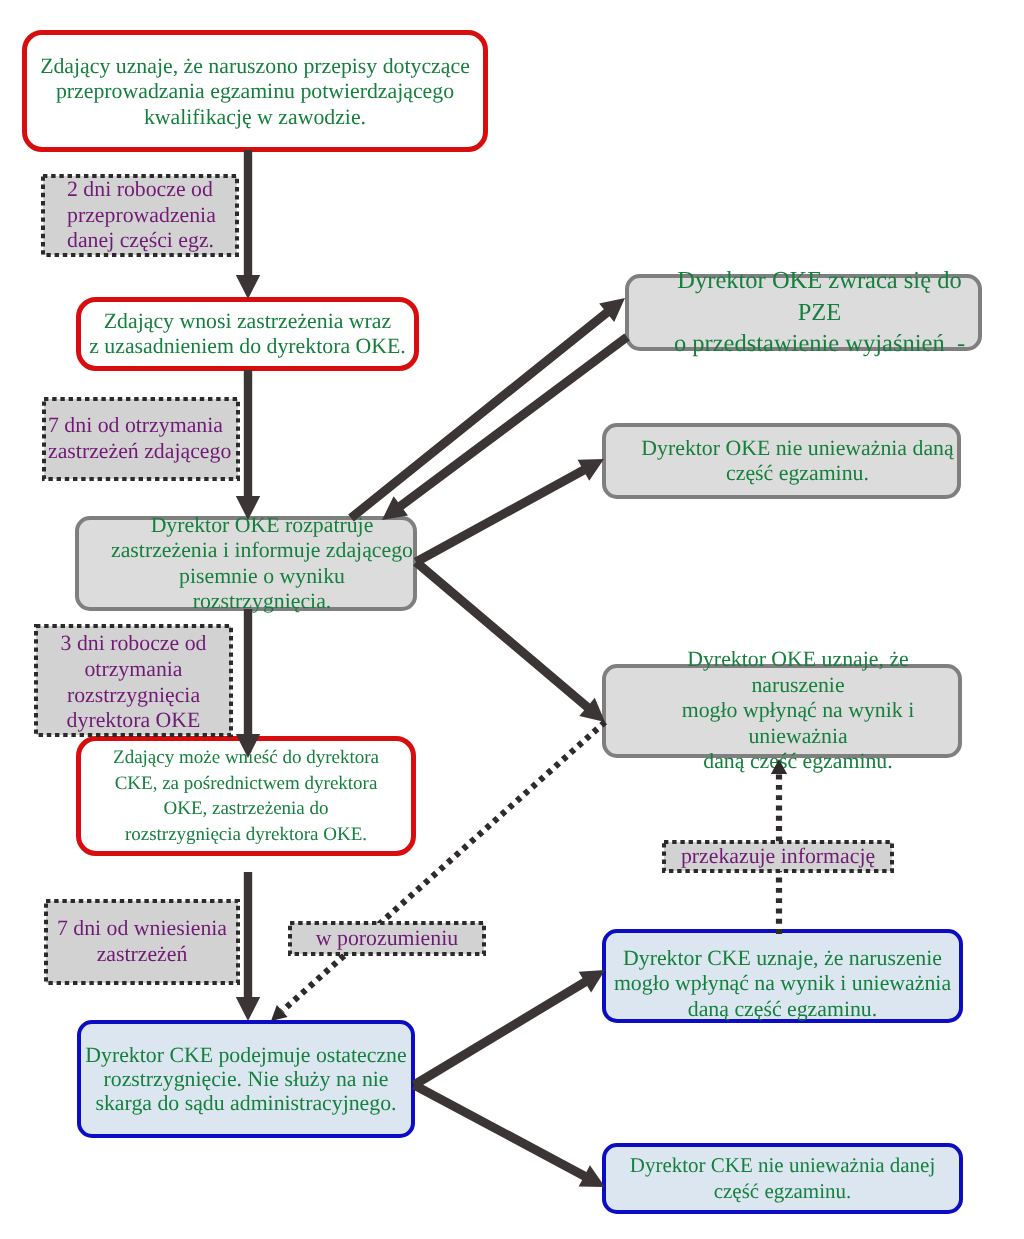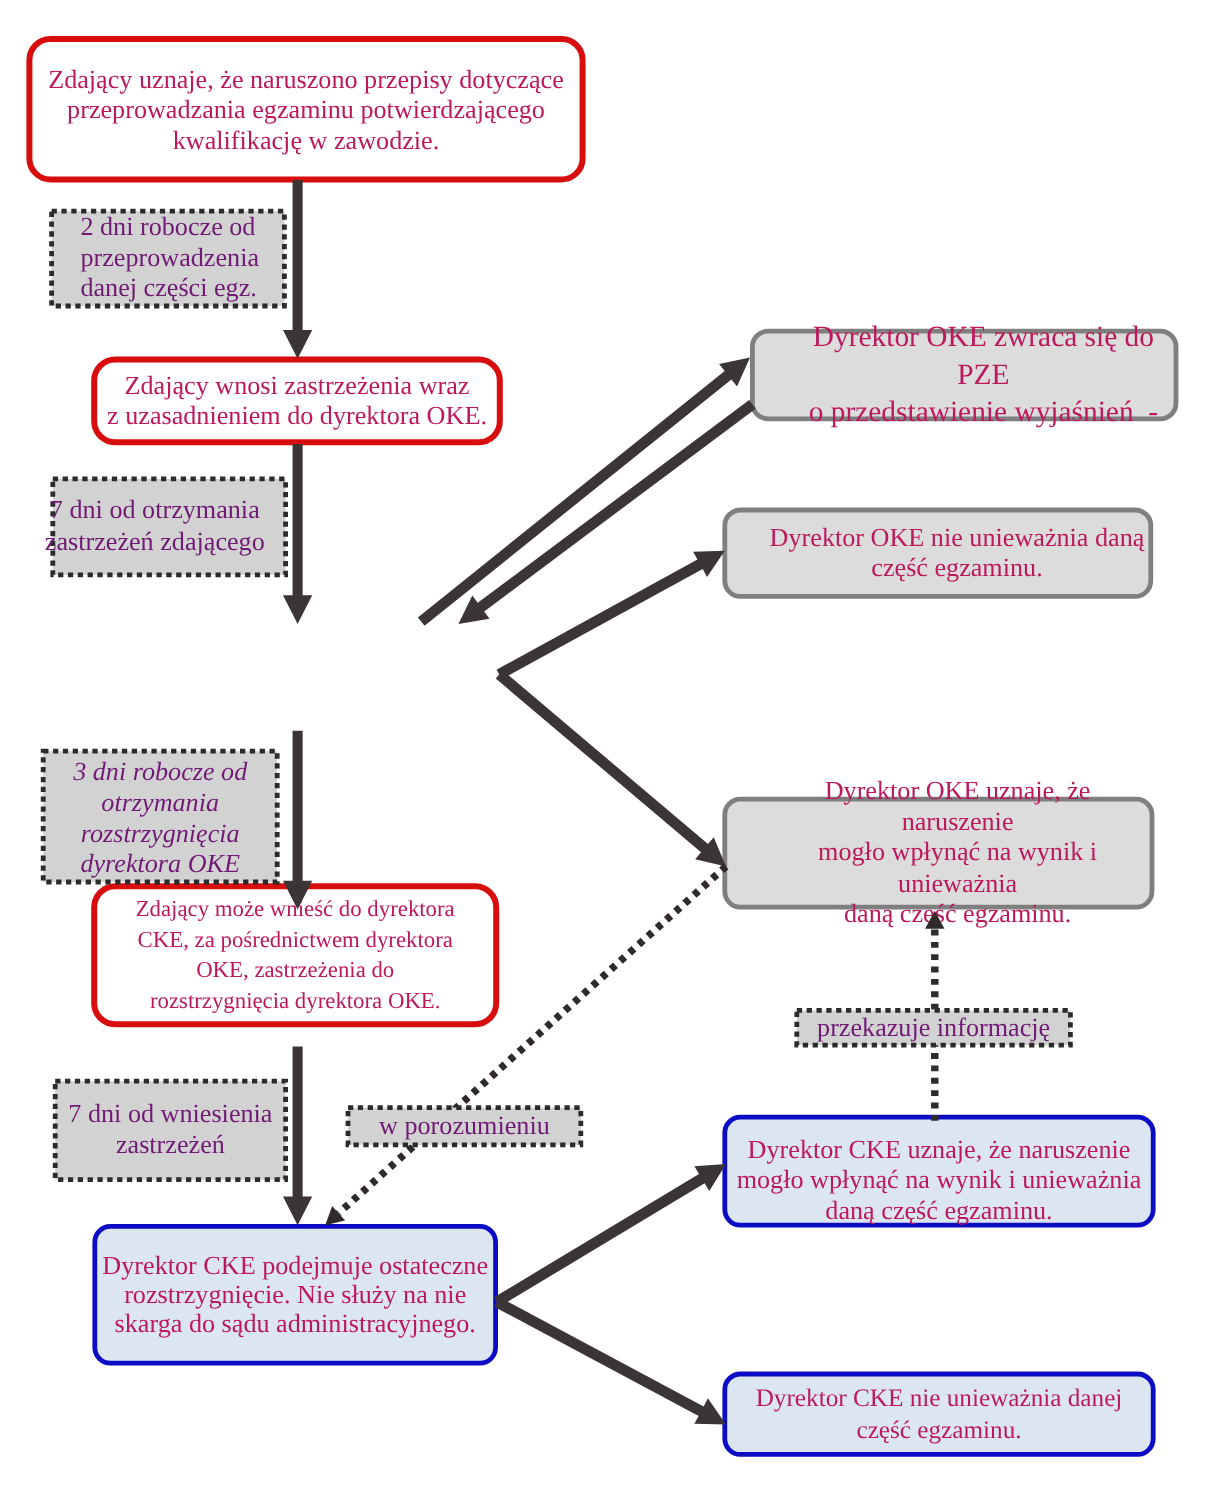--- a/index.html
+++ b/index.html
@@ -2,21 +2,21 @@
 <html><head>
 <meta charset="utf-8">
 <style>
   html,body{margin:0;padding:0;background:#ffffff;}
   body{width:1024px;height:1239px;position:relative;overflow:hidden;
        font-family:"Liberation Serif","DejaVu Serif",serif;
        -webkit-font-smoothing:antialiased;text-rendering:geometricPrecision;}
   #stage{position:absolute;left:0;top:0;width:1024px;height:1239px;background:#fff;}
   svg.layer{position:absolute;left:0;top:0;}
   .node{position:absolute;box-sizing:border-box;display:flex;align-items:center;
-        justify-content:center;text-align:center;color:#be185d;}
+        justify-content:center;text-align:center;color:#15803d;}
   .node .t{display:block;width:100%;}
   .red{border:5px solid #D80D0D;border-radius:20px;background:#fff;}
   .gray{border:4px solid #7F7F7F;border-radius:15px;background:#DCDCDC;padding-left:32px;}
   .blue{border:4px solid #0C0CC4;border-radius:15px;background:#DCE6F1;}
   .lbl{position:absolute;box-sizing:border-box;color:#701a75;
        display:flex;align-items:center;justify-content:center;
        font-size:21.8px;line-height:25.8px;}
   .lbl .t{display:block;width:100%;}
   #boxes{position:absolute;left:0;top:0;width:1024px;height:1239px;z-index:1;}
   #arrows{z-index:2;}
@@ -27,20 +27,23 @@
 <body>
 
 <div id="stage">
 
 <div id="boxes">
 <div class="node red" style="left:22px;top:30px;width:466px;height:122px;font-size:21.8px;line-height:25.5px;padding-top:2px;">
         <span class="t">Zdający uznaje, że naruszono przepisy dotyczące<br>przeprowadzania egzaminu potwierdzającego<br>kwalifikację w zawodzie.</span>
       </div>
 <div class="node red" style="left:76px;top:297px;width:343px;height:74px;font-size:21.8px;line-height:25.5px;padding-top:0px;">
         <span class="t">Zdający wnosi zastrzeżenia wraz<br>z uzasadnieniem do dyrektora OKE.</span>
+      </div>
+<div class="node gray" style="left:75px;top:516px;width:342px;height:95px;font-size:21.8px;line-height:25.5px;padding-top:0px;">
+        <span class="t">Dyrektor OKE rozpatruje<br>zastrzeżenia i informuje zdającego<br>pisemnie o wyniku rozstrzygnięcia.</span>
       </div>
 <div class="node red" style="left:76px;top:736px;width:340px;height:120px;font-size:19px;line-height:25.5px;padding-top:0px;">
         <span class="t">Zdający może wnieść do dyrektora<br>CKE, za pośrednictwem dyrektora<br>OKE, zastrzeżenia do<br>rozstrzygnięcia dyrektora OKE.</span>
       </div>
 <div class="node blue" style="left:77px;top:1020px;width:338px;height:118px;font-size:21.8px;line-height:24px;padding-top:0px;">
         <span class="t">Dyrektor CKE podejmuje ostateczne<br>rozstrzygnięcie. Nie służy na nie<br>skarga do sądu administracyjnego.</span>
       </div>
 <div class="node gray" style="left:625px;top:274px;width:357px;height:77px;font-size:24.5px;line-height:31.6px;padding-top:0px;">
         <span class="t">Dyrektor OKE zwraca się do PZE<br>o przedstawienie wyjaśnień&nbsp; -</span>
       </div>
@@ -85,24 +88,24 @@
     <rect x="36.0" y="626.0" width="195.0" height="109.0" fill="#D2D2D2" stroke="#2B2B2B" stroke-width="4.0" stroke-dasharray="4.4 3.8"></rect>
     <rect x="46.0" y="901.0" width="192.0" height="82.0" fill="#D2D2D2" stroke="#2B2B2B" stroke-width="4.0" stroke-dasharray="4.4 3.8"></rect>
     <rect x="290.0" y="923.0" width="194.0" height="31.0" fill="#D2D2D2" stroke="#2B2B2B" stroke-width="4.0" stroke-dasharray="4.4 3.8"></rect>
     <rect x="664.0" y="842.0" width="228.0" height="29.0" fill="#D2D2D2" stroke="#2B2B2B" stroke-width="4.0" stroke-dasharray="4.4 3.8"></rect>
 </svg>
 
 <div id="labeltext">
 <div class="lbl" style="left:41px;top:174px;width:198px;height:83px;text-align:left;padding-left:26px;">
         <span class="t">2 dni robocze od<br>przeprowadzenia<br>danej części egz.</span>
       </div>
-<div class="lbl" style="left:30px;top:397px;width:198px;height:84px;text-align:center;padding-left:0px;">
+<div class="lbl" style="left:48px;top:397px;width:198px;height:84px;text-align:left;padding-left:0px;">
         <span class="t">7 dni od otrzymania<br>zastrzeżeń zdającego</span>
       </div>
-<div class="lbl" style="left:34px;top:626px;width:199px;height:113px;text-align:center;padding-left:0px;font-style:italic;">
+<div class="lbl" style="left:34px;top:626px;width:199px;height:113px;text-align:center;padding-left:0px;">
         <span class="t">3 dni robocze od<br>otrzymania<br>rozstrzygnięcia<br>dyrektora OKE</span>
       </div>
 <div class="lbl" style="left:44px;top:899px;width:196px;height:86px;text-align:center;padding-left:0px;">
         <span class="t">7 dni od wniesienia<br>zastrzeżeń</span>
       </div>
 <div class="lbl" style="left:288px;top:921px;width:198px;height:35px;text-align:center;padding-left:0px;">
         <span class="t">w porozumieniu</span>
       </div>
 <div class="lbl" style="left:662px;top:840px;width:232px;height:33px;text-align:center;padding-left:0px;">
         <span class="t">przekazuje informację</span>

